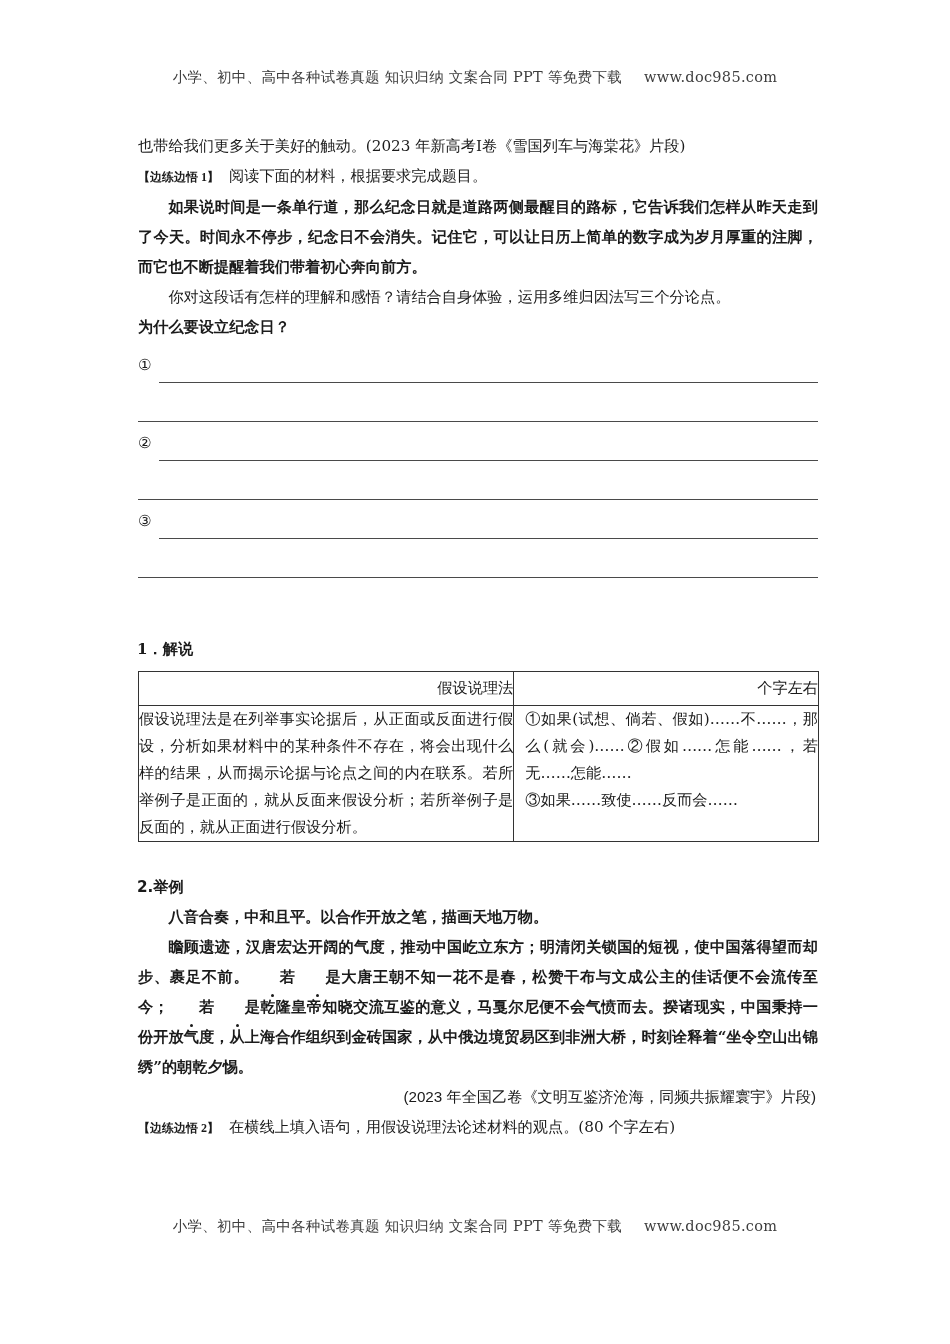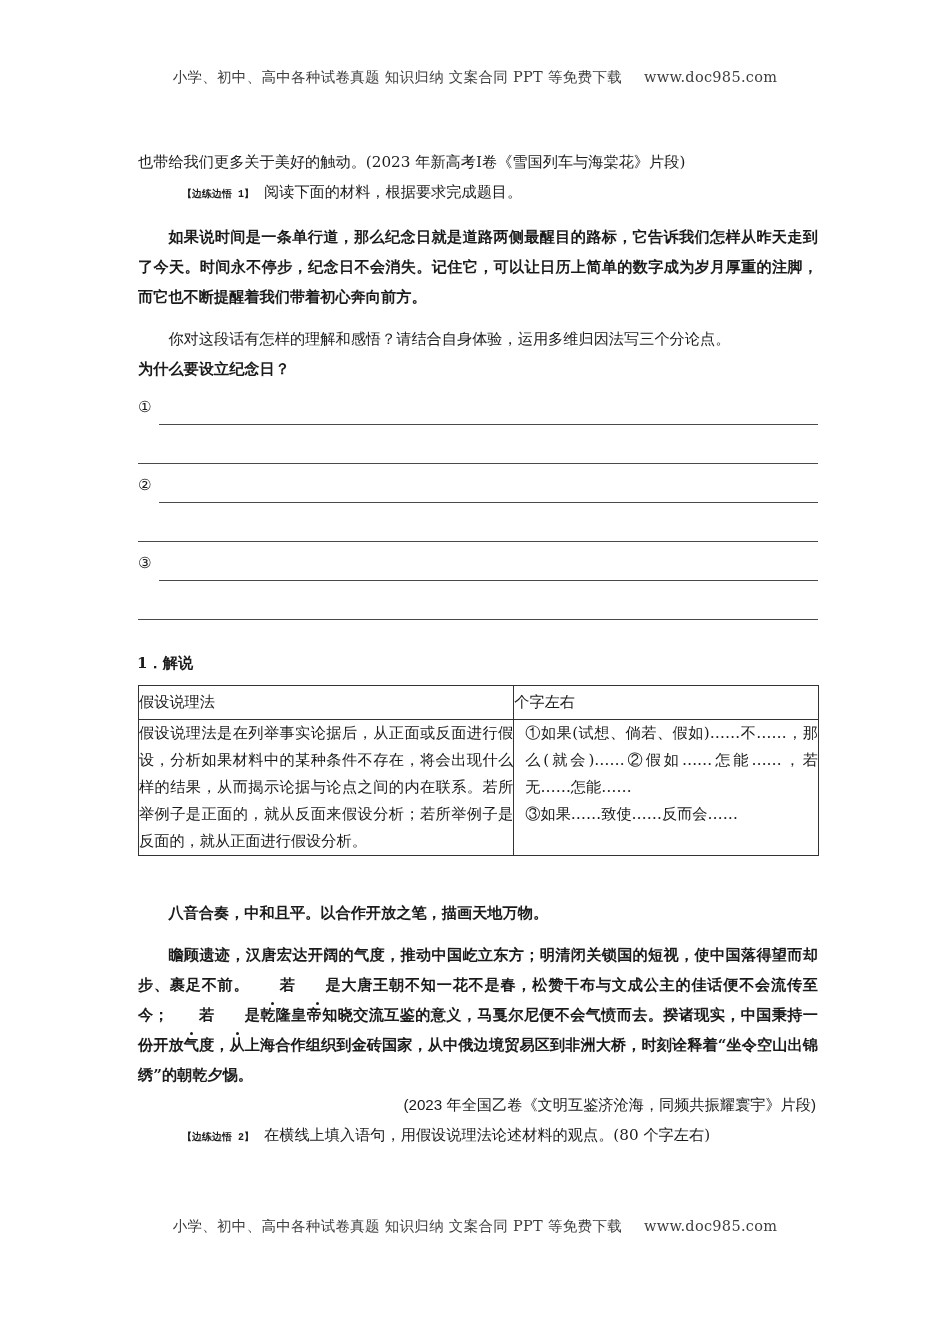--- a/index.html
+++ b/index.html
@@ -36,50 +36,49 @@
   .running-head { top: 68px; }
   .running-foot { top: 1217px; }
   .url-part {
     font-family: "DejaVu Serif", "Liberation Serif", serif;
     margin-left: 22px;
   }
 
   .content {
     position: absolute;
     left: 138px;
-    top: 147px;
+    top: 131px;
     width: 680px;
   }
 
   .line {
     font-size: 15.2px;
     line-height: 30px;
     color: #1b1b1b;
     white-space: nowrap;
   }
   .para {
     font-size: 15.2px;
     line-height: 30px;
     text-align: justify;
     color: #1b1b1b;
   }
-  .indent { text-indent: 2em; margin-top: 12px; }
+  .indent { text-indent: 2em; }
 
   .serif { font-family: "DejaVu Serif", "Liberation Serif", serif; }
   .sans  { font-family: "DejaVu Sans", "Liberation Sans", sans-serif; }
   .bold  { font-weight: 700; }
 
   
   .ink1 { font-weight: 700; }
 
   .tag {
     font-weight: 700;
-    font-family: Liberation Mono, monospace;
-    font-size: 10px;
-    margin-left: 44px;
+    font-family: Liberation Serif, serif;
+    font-size: 12px;
   }
   .tag-body {
     font-family: "DejaVu Serif", "Liberation Serif", serif;
     font-weight: 400;
     margin-left: 10px;
   }
 
   
   .blank-block { margin-top: 8px; }
   .blank-row {
@@ -110,20 +109,21 @@
     font-size: 15.2px;
     line-height: 30px;
     margin-left: -1px;
   }
   .sub-head {
     font-family: "DejaVu Serif", "Liberation Serif", serif;
     font-weight: 700;
     font-size: 15.2px;
     line-height: 30px;
     margin-left: -1px;
+    margin-top: 28px;
   }
   .sub-head-sans {
     font-family: "DejaVu Sans", "Liberation Sans", sans-serif;
     font-weight: 700;
     font-size: 15.2px;
     line-height: 30px;
     margin-left: -1px;
   }
 
   
@@ -135,21 +135,21 @@
   }
   table.method-table td, table.method-table th {
     border: 1.1px solid #333;
     padding: 0;
     vertical-align: top;
   }
   table.method-table th {
     font-weight: 400;
     font-family: "DejaVu Serif", "Liberation Serif", serif;
     font-size: 15.2px;
-    text-align: left;
+    text-align: right;
     height: 33px;
     vertical-align: middle;
   }
   td.cell {
     font-family: "DejaVu Serif", "Liberation Serif", serif;
     font-size: 15.2px;
     line-height: 27px;
     padding: 4px 6px 8px 7px;
     text-align: justify;
   }
@@ -249,20 +249,21 @@
         <td class="cell right-cell">
           <div>①如果(试想、倘若、假如)……不……，那么(就会)……②假如……怎能……，若无……怎能……</div>
           <div>③如果……致使……反而会……</div>
         </td>
       </tr>
     </tbody>
       </table>
 
     <div class="spacer-30"></div>
 
+    <div class="sub-head-sans">2.举例</div>
 
     <div class="para indent serif ink1">八音合奏，中和且平。以合作开放之笔，描画天地万物。</div>
 
     <div class="para indent serif ink1"><span>瞻顾遗迹，汉唐宏达开阔的气度，推动中国屹立东方；明清闭关锁国的短视，使中国落得望而却步、裹足不前。</span><span class="dotted">若</span><span class="dotted">是</span><span>大唐王朝不知一花不是春，松赞干布与文成公主的佳话便不会流传至今；</span><span class="dotted">若</span><span class="dotted">是</span><span>乾隆皇帝知晓交流互鉴的意义，马戛尔尼便不会气愤而去。揆诸现实，中国秉持一份开放气度，从上海合作组织到金砖国家，从中俄边境贸易区到非洲大桥，时刻诠释着“坐令空山出锦绣”的朝乾夕惕。</span></div>
 
     <div class="cite">(2023 年全国乙卷《文明互鉴济沧海，同频共振耀寰宇》片段)</div>
 
 
     <div class="line">
       <span class="tag">【边练边悟 2】</span><span class="tag-body">在横线上填入语句，用假设说理法论述材料的观点。(80 个字左右)</span>

